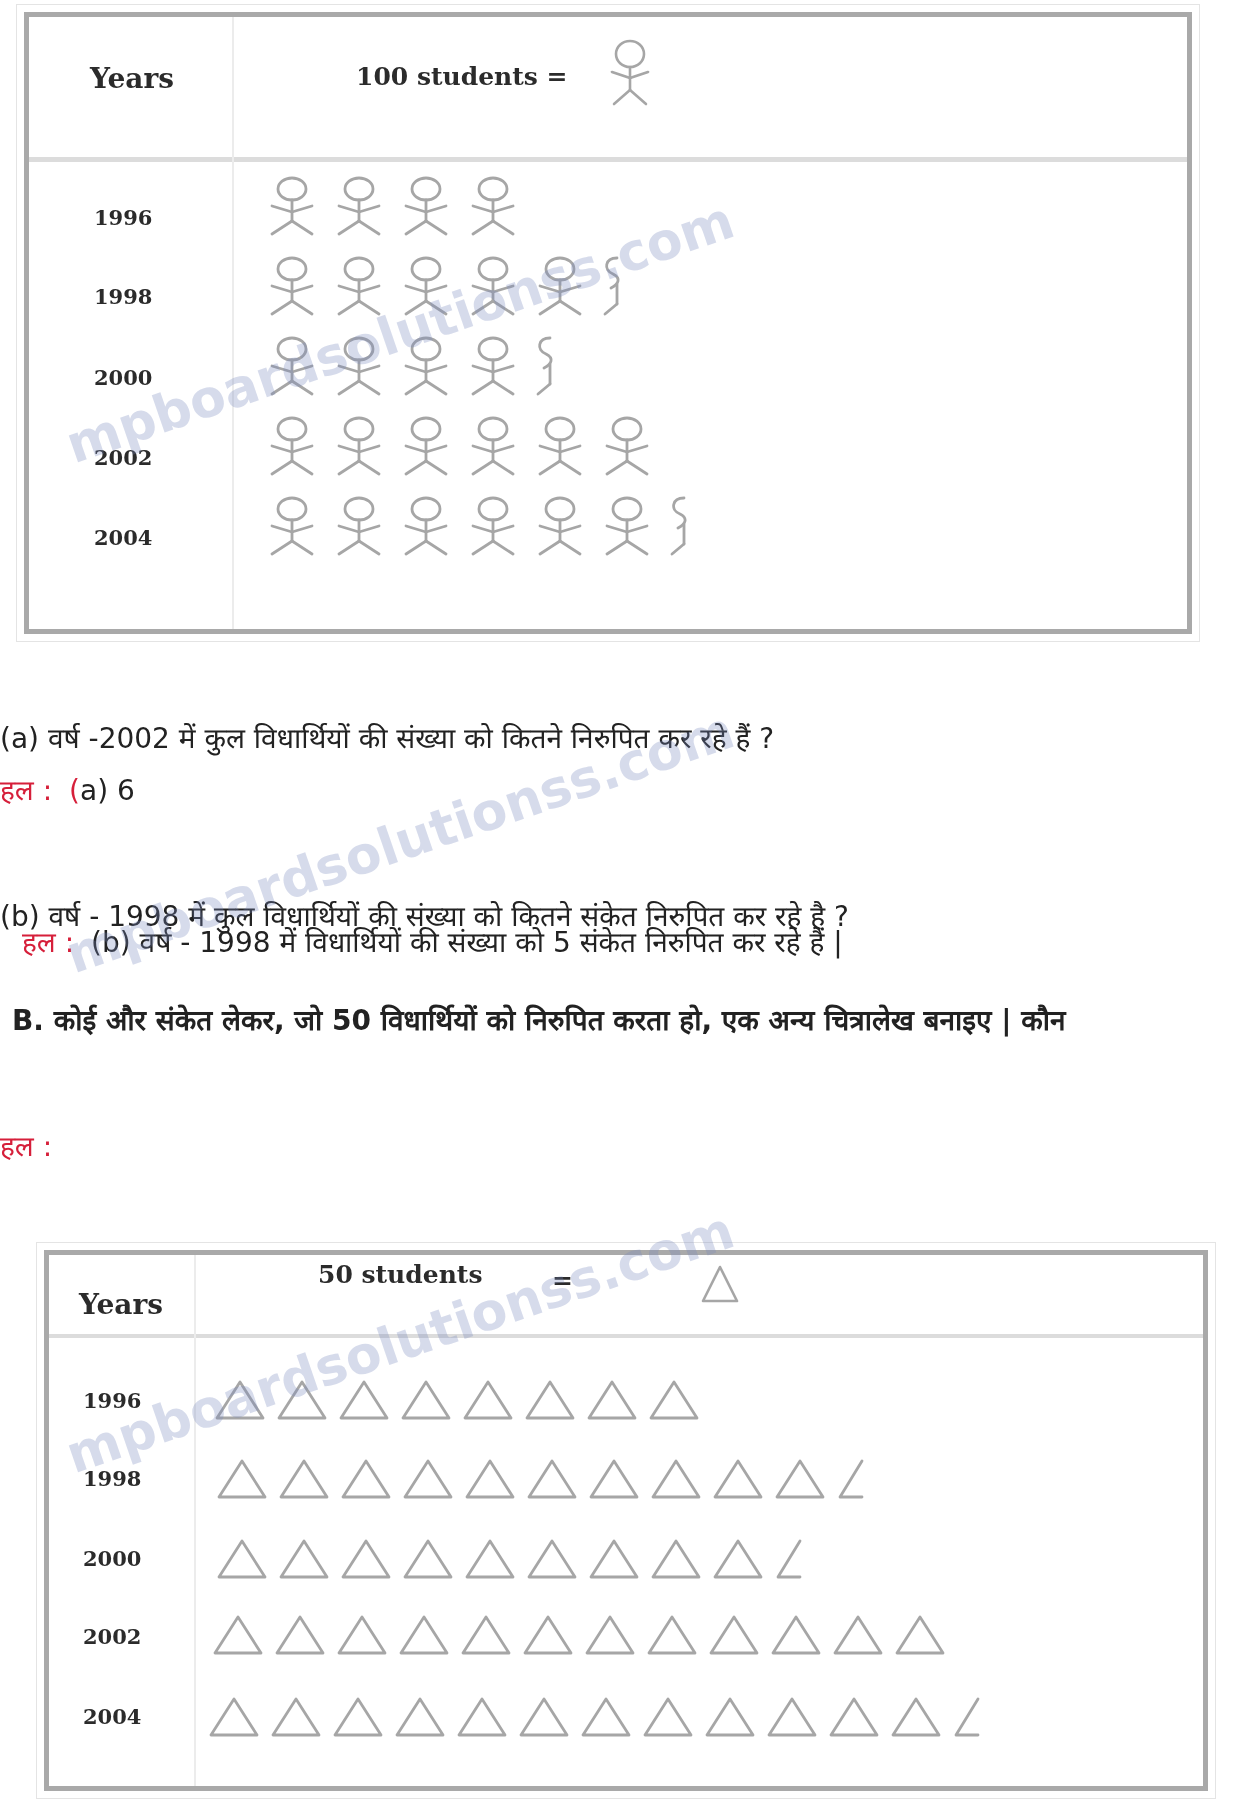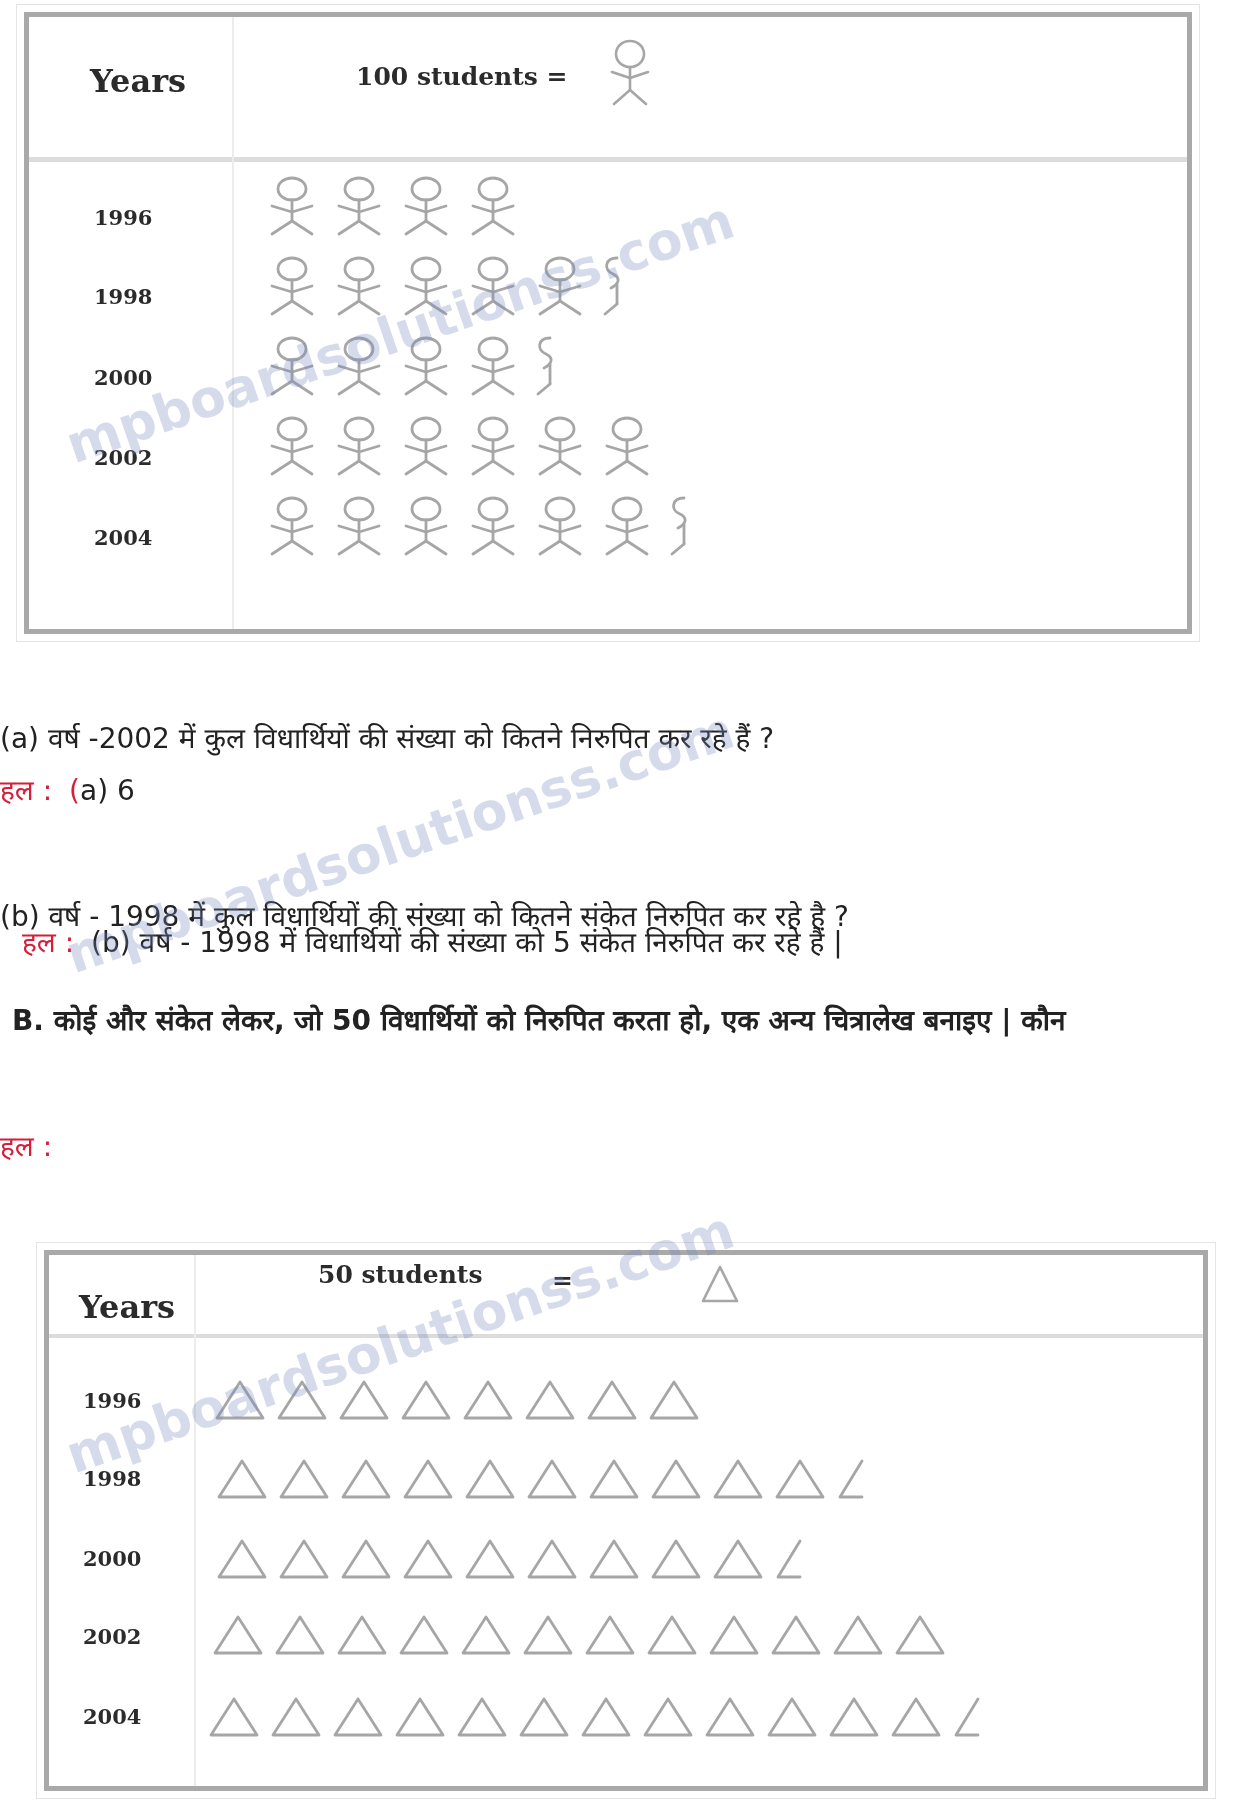--- a/index.html
+++ b/index.html
@@ -6,21 +6,21 @@
   body { width: 1233px; height: 1810px; position: relative; overflow: hidden;
          font-family: "DejaVu Sans", sans-serif; color: #222; }
 
   .ptable { position: absolute; background: #fff; box-sizing: border-box; }
   .ptable .outer-shadow { position: absolute; inset: -8px -8px -8px -8px; border: 1px solid #e4e4e4; pointer-events:none; }
   .ptable .frame { position: absolute; inset: 0; border: 5px solid #a9a9a9; box-sizing: border-box; }
   .ptable .hdr-line { position: absolute; left: 5px; right: 5px; height: 5px; background: #dcdcdc; }
   .ptable .col-line { position: absolute; width: 2px; background: #ececec; }
 
   .serif-bold { font-family: "DejaVu Serif", serif; font-weight: bold; color: #2b2b2b; }
-  .yr-head { position: absolute; font-size: 32px; }
+  .yr-head { position: absolute; font-size: 28px; }
   .key-text { position: absolute; font-size: 25px; }
   .yr { position: absolute; font-size: 21px; }
 
   .icons { position: absolute; display: flex; align-items: flex-end; }
   .icons svg { display: block; flex: 0 0 auto; }
 
   .q { position: absolute; left: 0; font-size: 28px; color: #222; white-space: nowrap; }
   .q .red { color: #d61f3a; }
   .qb { position: absolute; left: 12px; font-size: 28px; font-weight: bold; color: #222; line-height: 42px; width: 1233px; }
 

